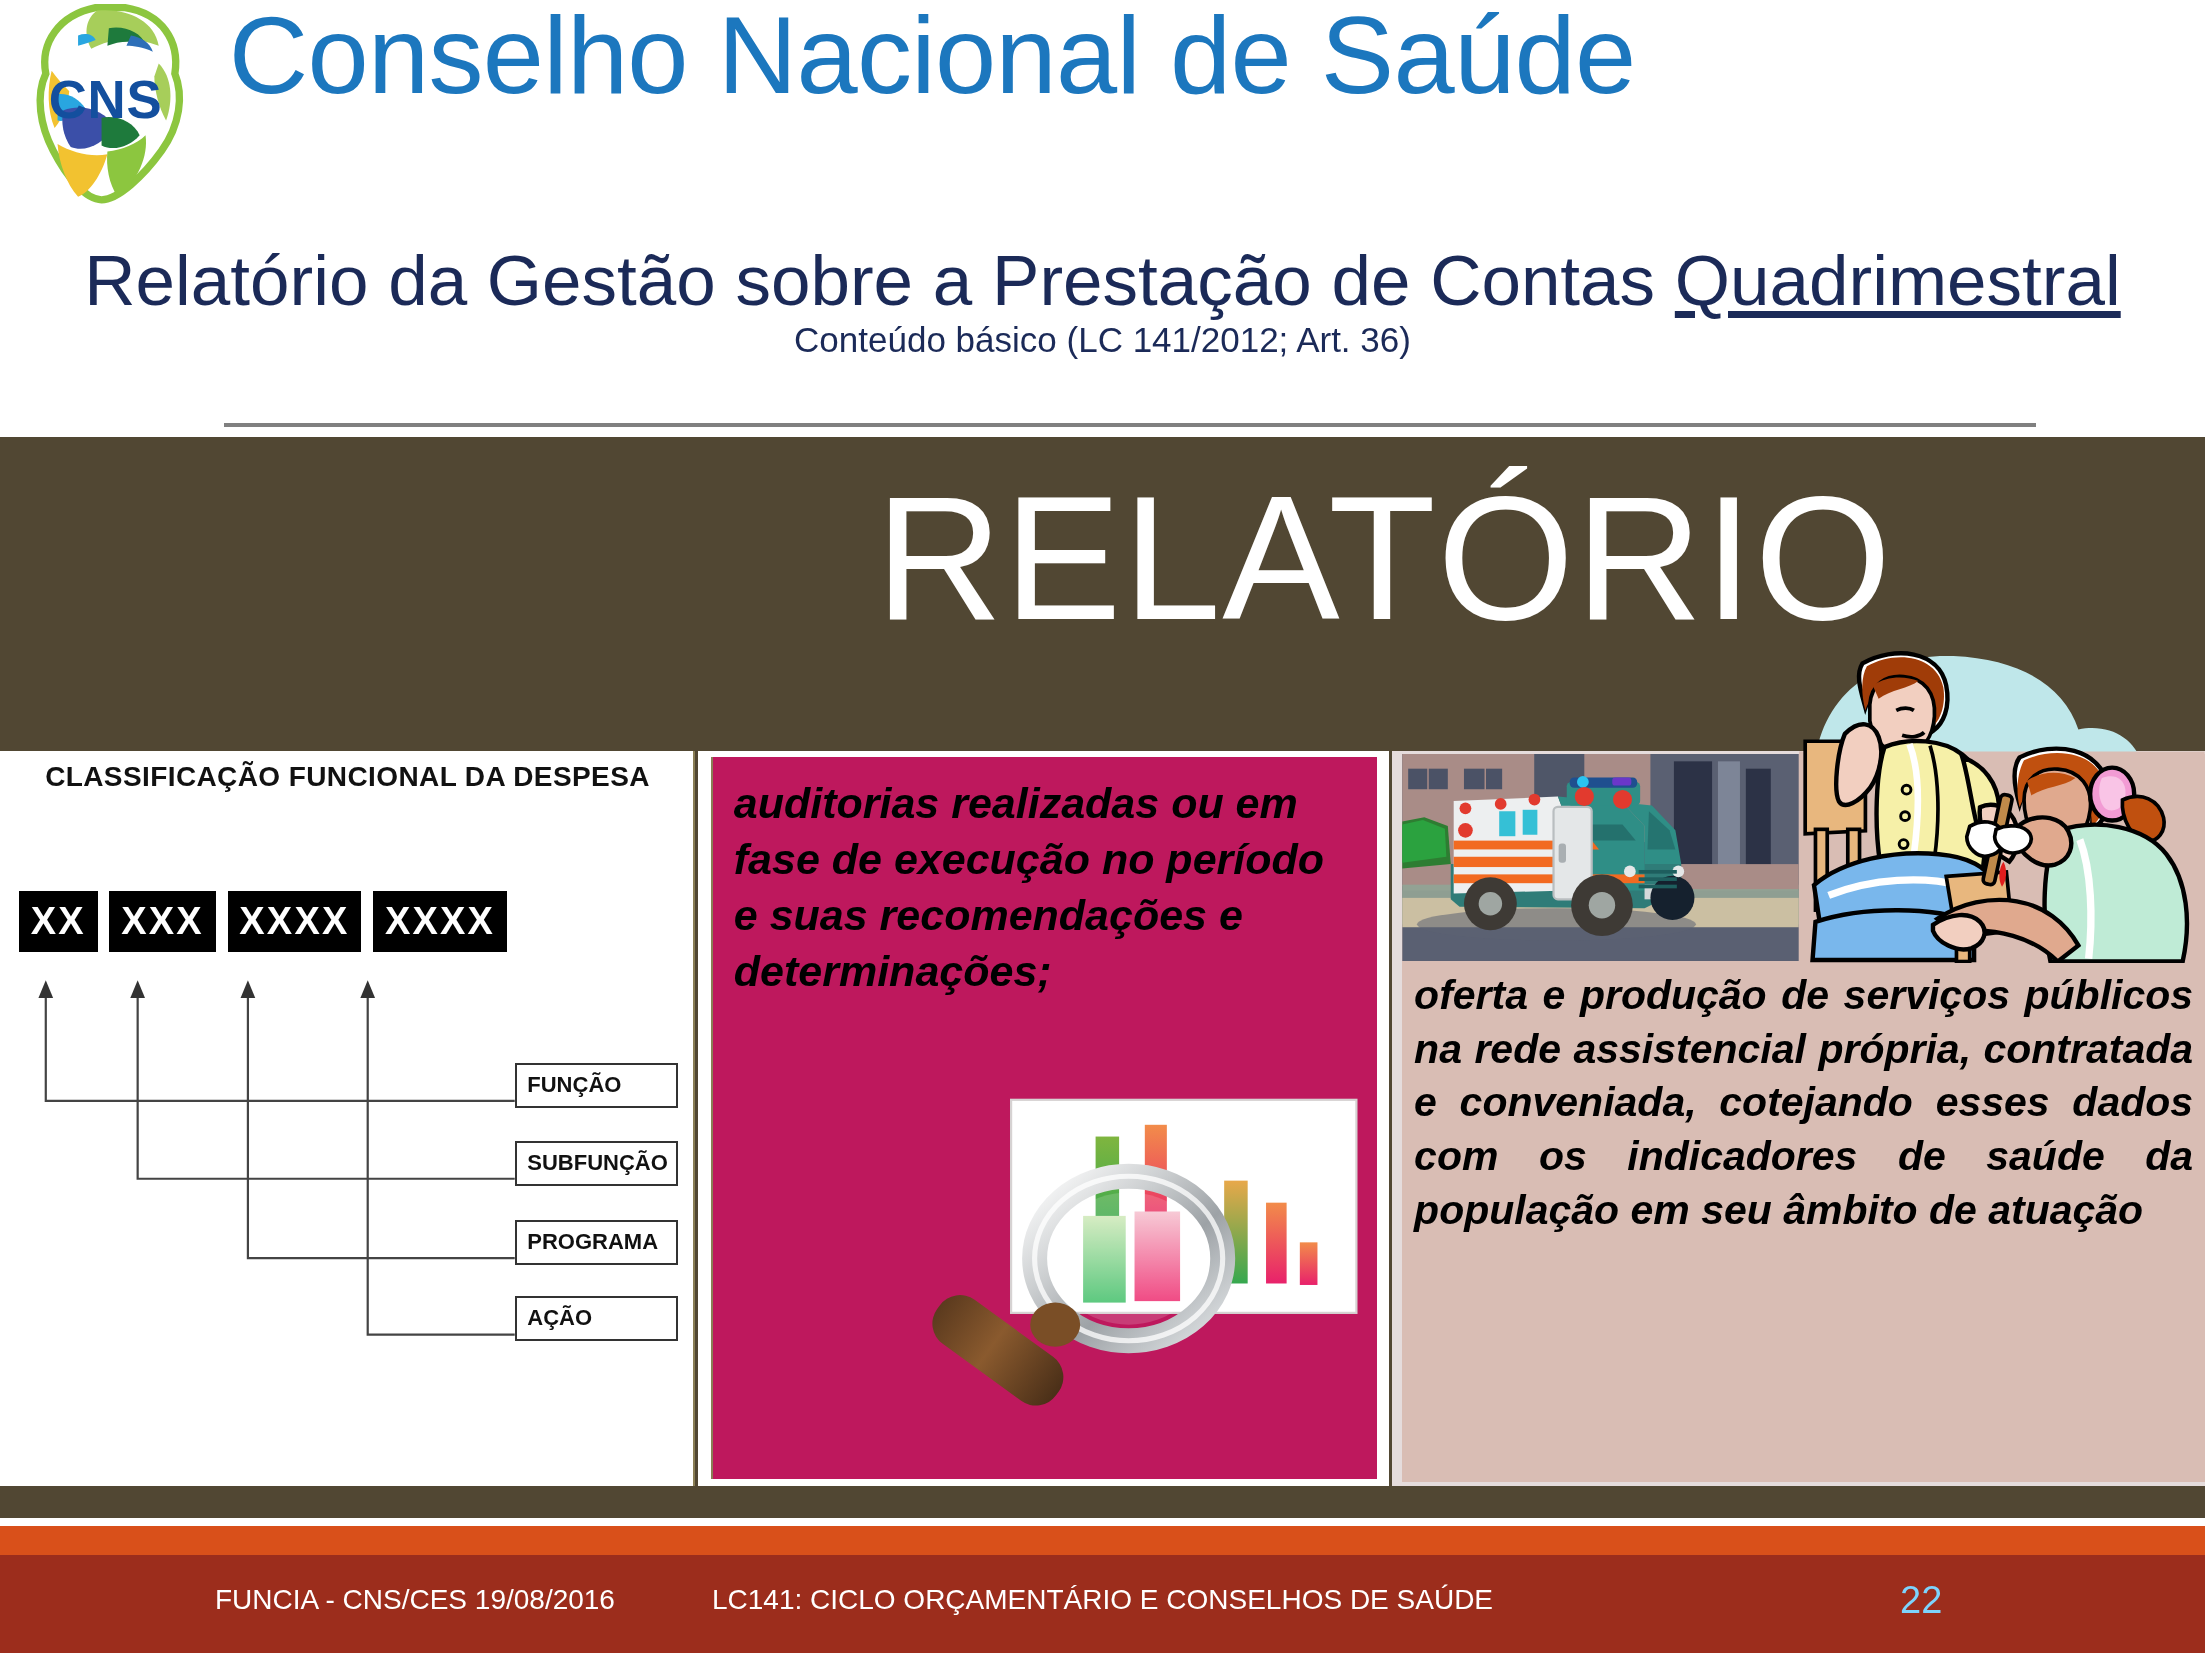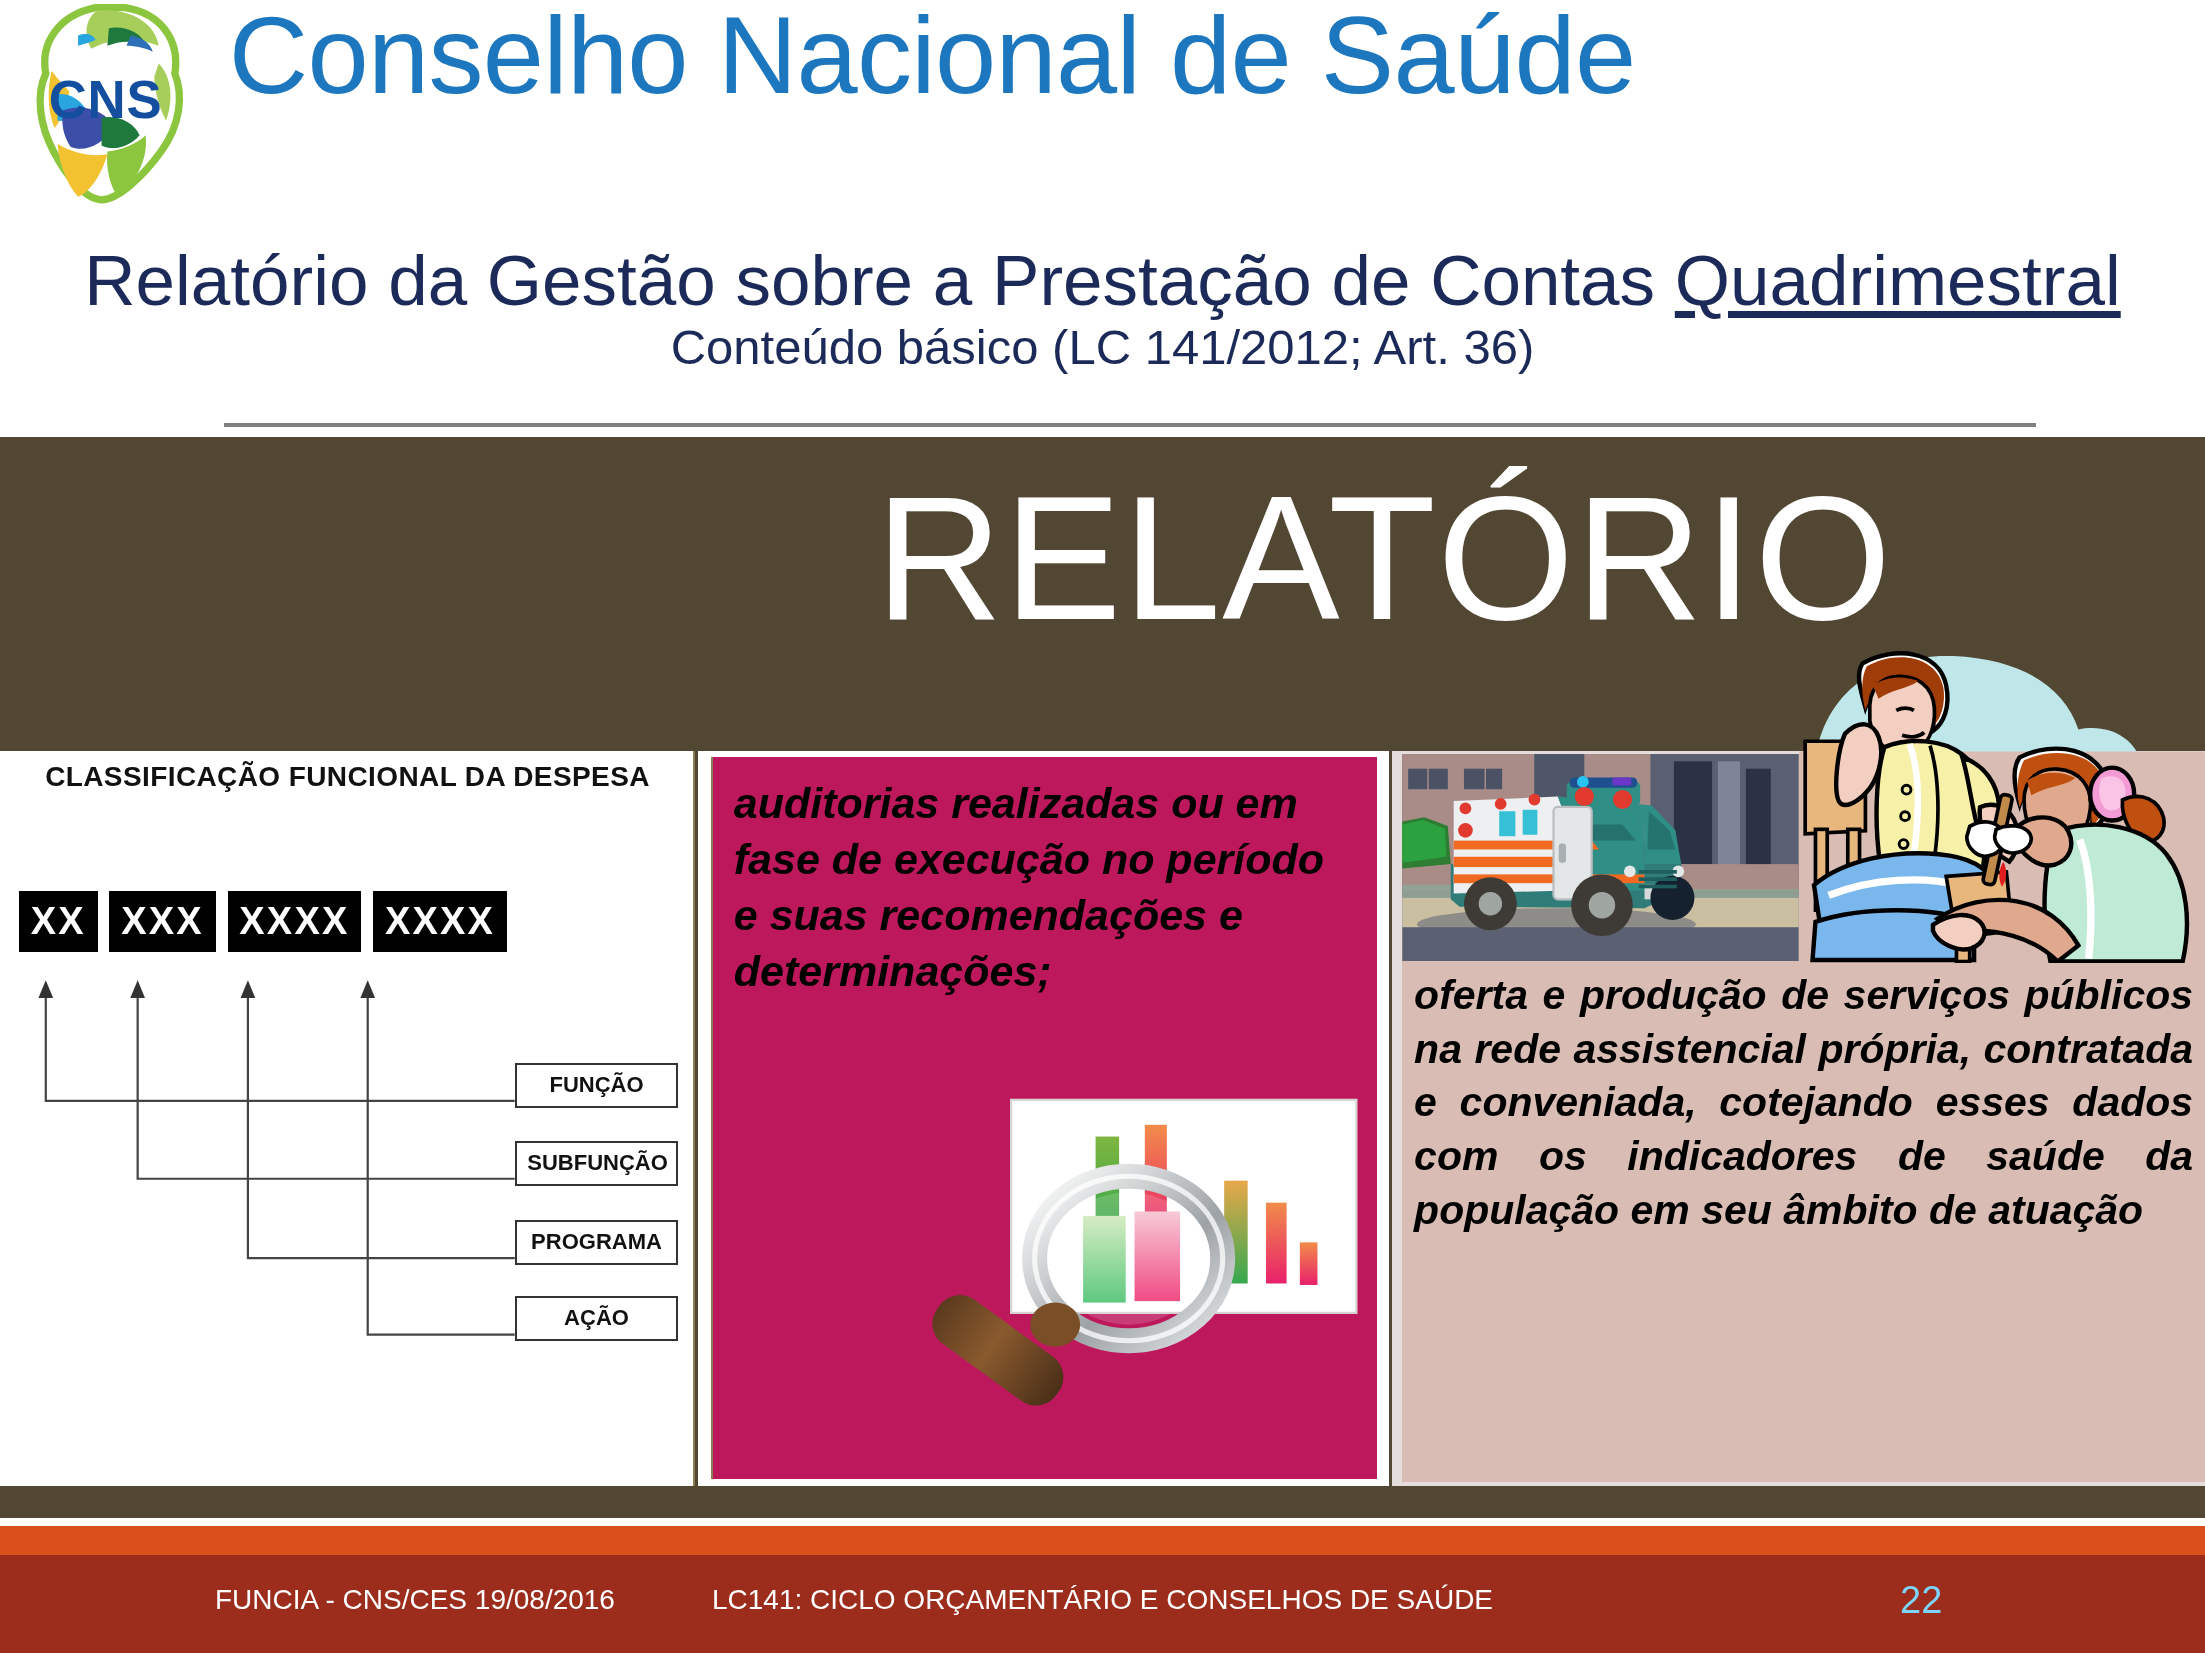--- a/index.html
+++ b/index.html
@@ -27,21 +27,21 @@
 
   
   .title-block {
     position: absolute; left: 0; top: 243px; width: 2205px; text-align: center;
   }
   .title-main {
     font-size: 71px; font-weight: 400; color: #1B2A58; line-height: 1.06; white-space: nowrap;
   }
   .title-main .und { text-decoration: underline; text-underline-offset: 5.9px; }
   .title-sub {
-    font-size: 49px; font-weight: 400; color: #1B2A58; line-height: 1.1; margin-top: 2.9px;
+    font-size: 35px; font-weight: 400; color: #1B2A58; line-height: 1.1; margin-top: 2.9px;
   }
   .title-rule {
     position: absolute; left: 224px; top: 423px; width: 1812px; height: 3.7px; background: #808080;
   }
 
   
   .band {
     position: absolute; left: 0; top: 437px; width: 2205px; height: 1081px; background: #514733;
   }
   .band-title {
@@ -62,21 +62,21 @@
     position: absolute; left: 0; top: 10.3px; width: 695px; text-align: center;
     font-size: 28px; font-weight: bold; color: #111; letter-spacing: 0.4px;
   }
   .code-row { position: absolute; left: 19px; top: 140px; display: flex; gap: 11.8px; }
   .code-box {
     background: #000; color: #fff; font-weight: bold; font-size: 38px;
     padding: 8.8px 11.8px; letter-spacing: 2.2px; text-align: center;
   }
   .lbl-box {
     position: absolute; background: #fff; border: 2.2px solid #333;
-    font-size: 22px; font-weight: bold; color: #111; text-align: center;
+    font-size: 22px; font-weight: bold; color: #111; text-align: left;
     padding: 7.4px 10.3px; white-space: nowrap;
   }
   .lbl-1 { left: 515px; top: 312px; width: 163px; }
   .lbl-2 { left: 515px; top: 390px; width: 163px; }
   .lbl-3 { left: 515px; top: 469px; width: 163px; }
   .lbl-4 { left: 515px; top: 545px; width: 163px; }
   .connector { position: absolute; left: 0; top: 0; width: 695px; height: 735px; pointer-events: none; }
   .beige-note {
     position: absolute; left: 0; bottom: 0; width: 692px; height: 234px;
     background: #D6D0BF; padding: 29px 20.6px 0 13.2px;

